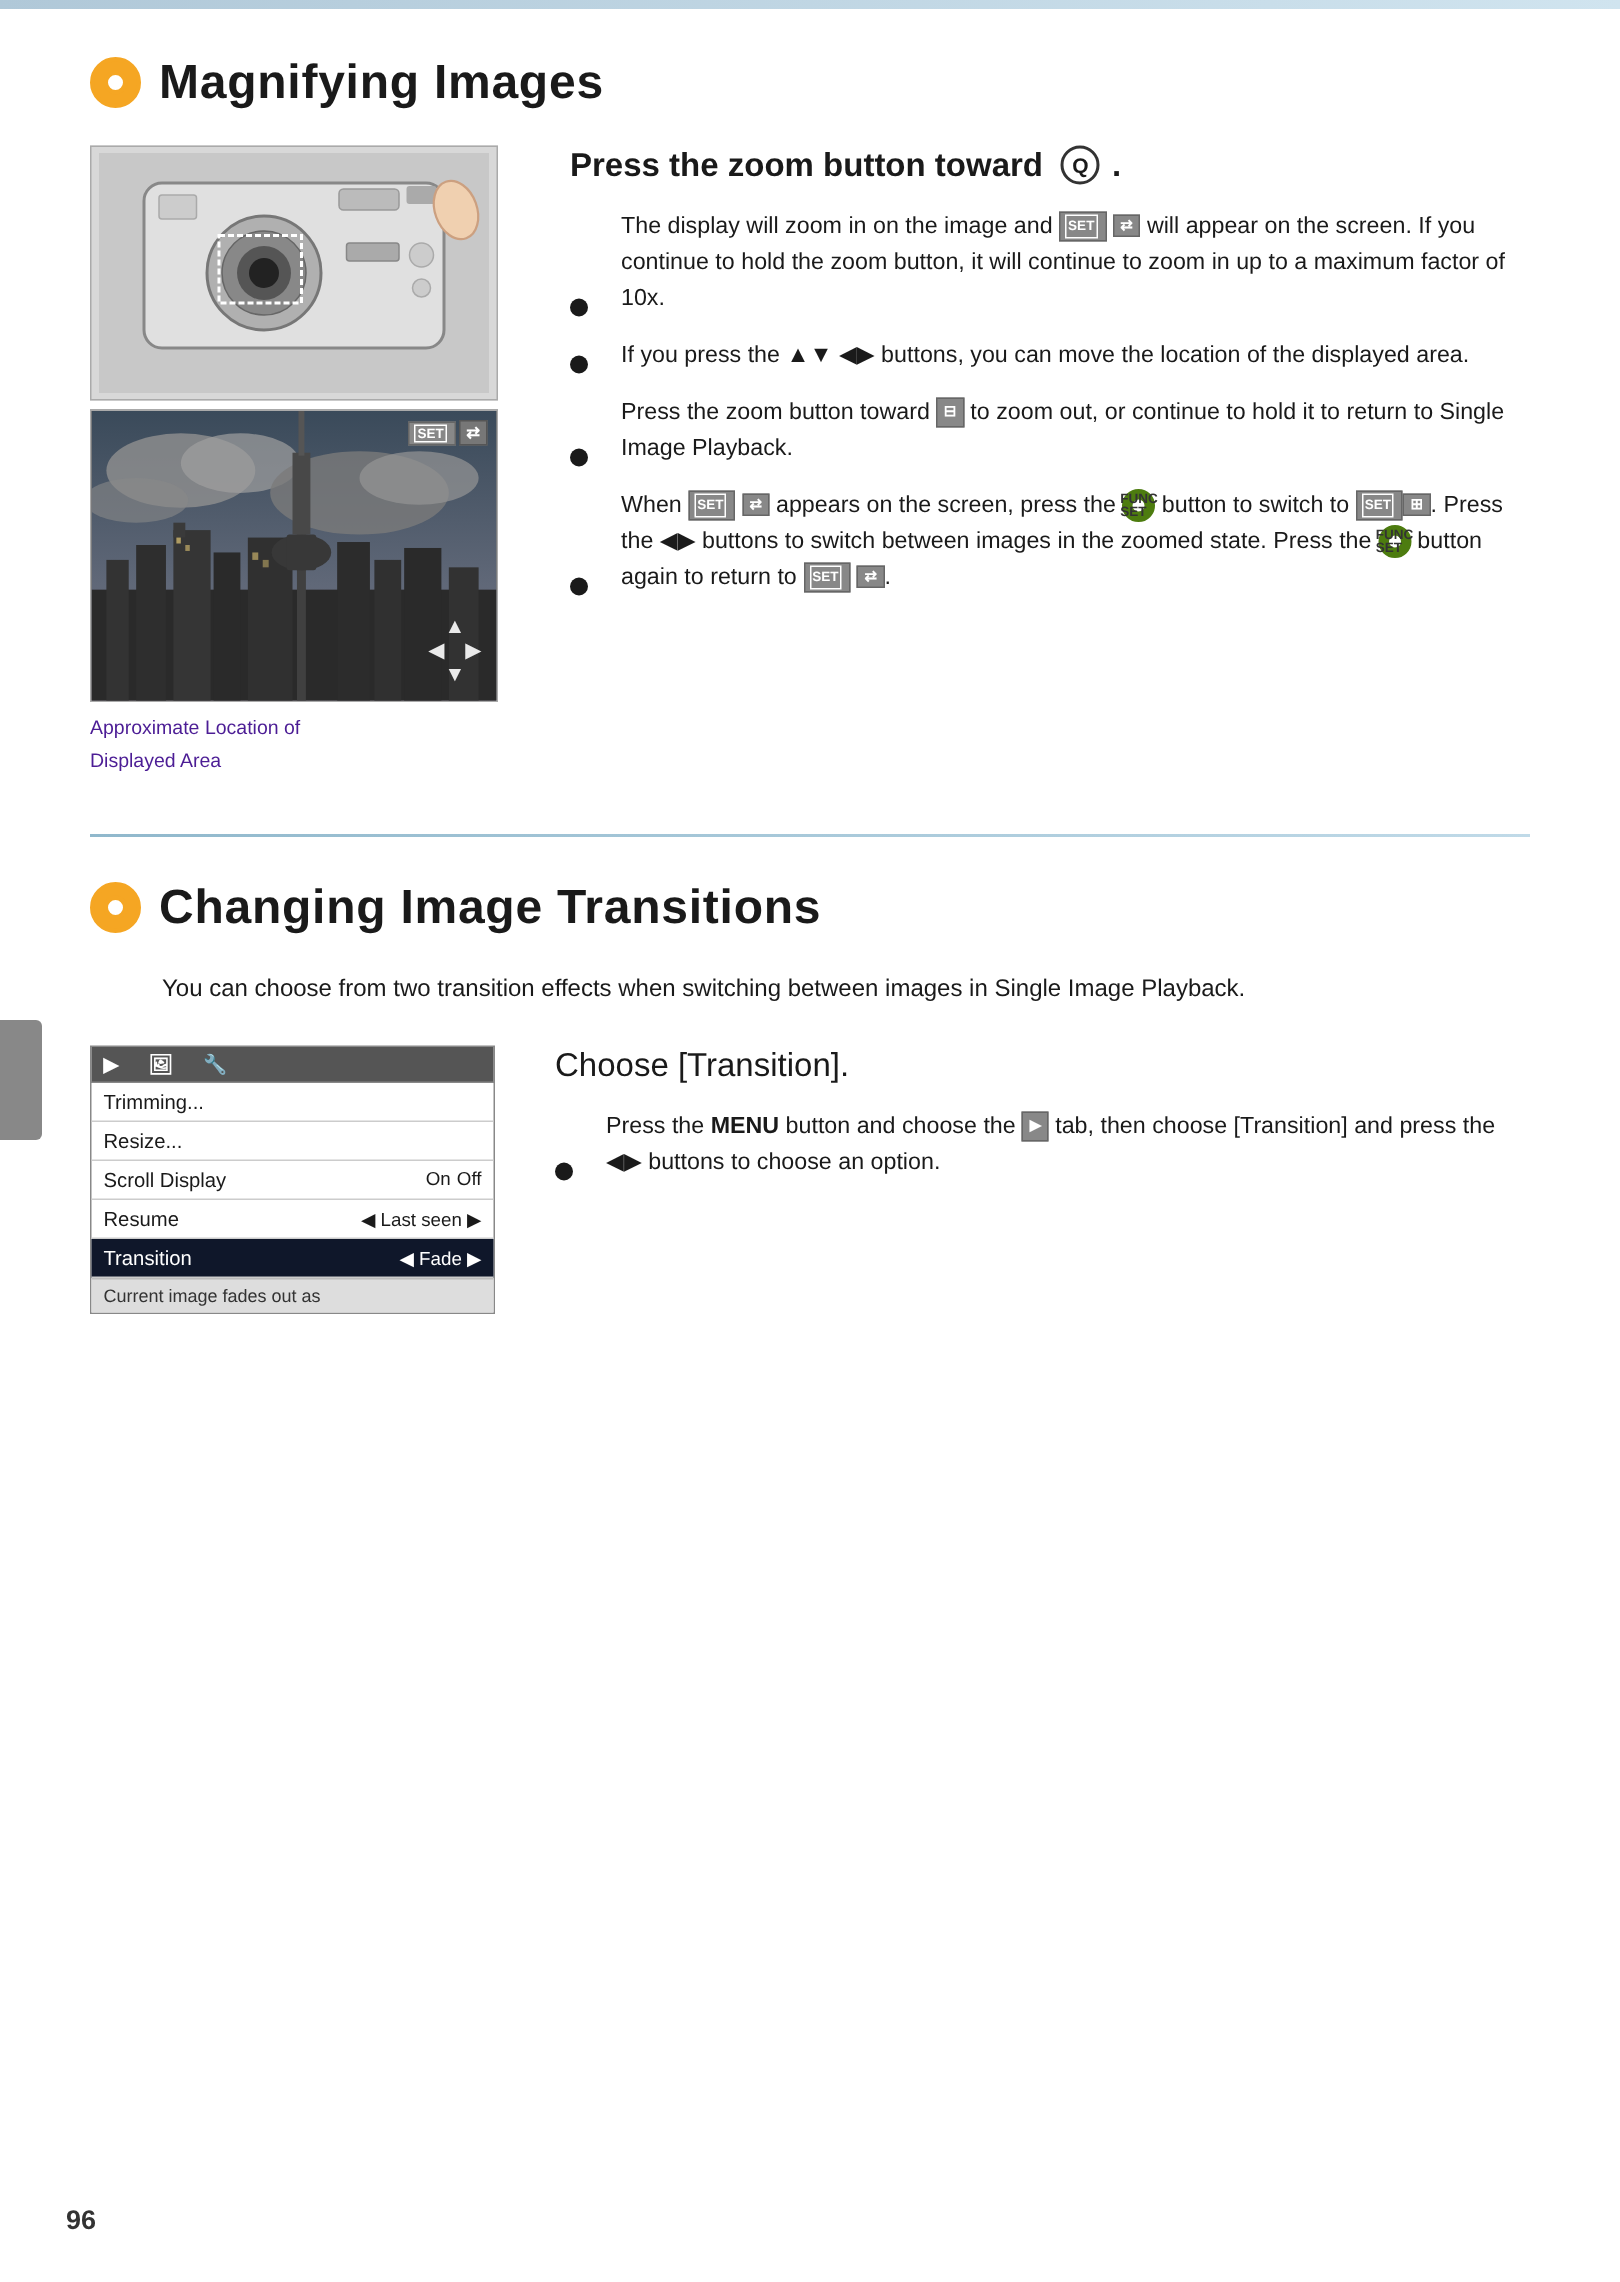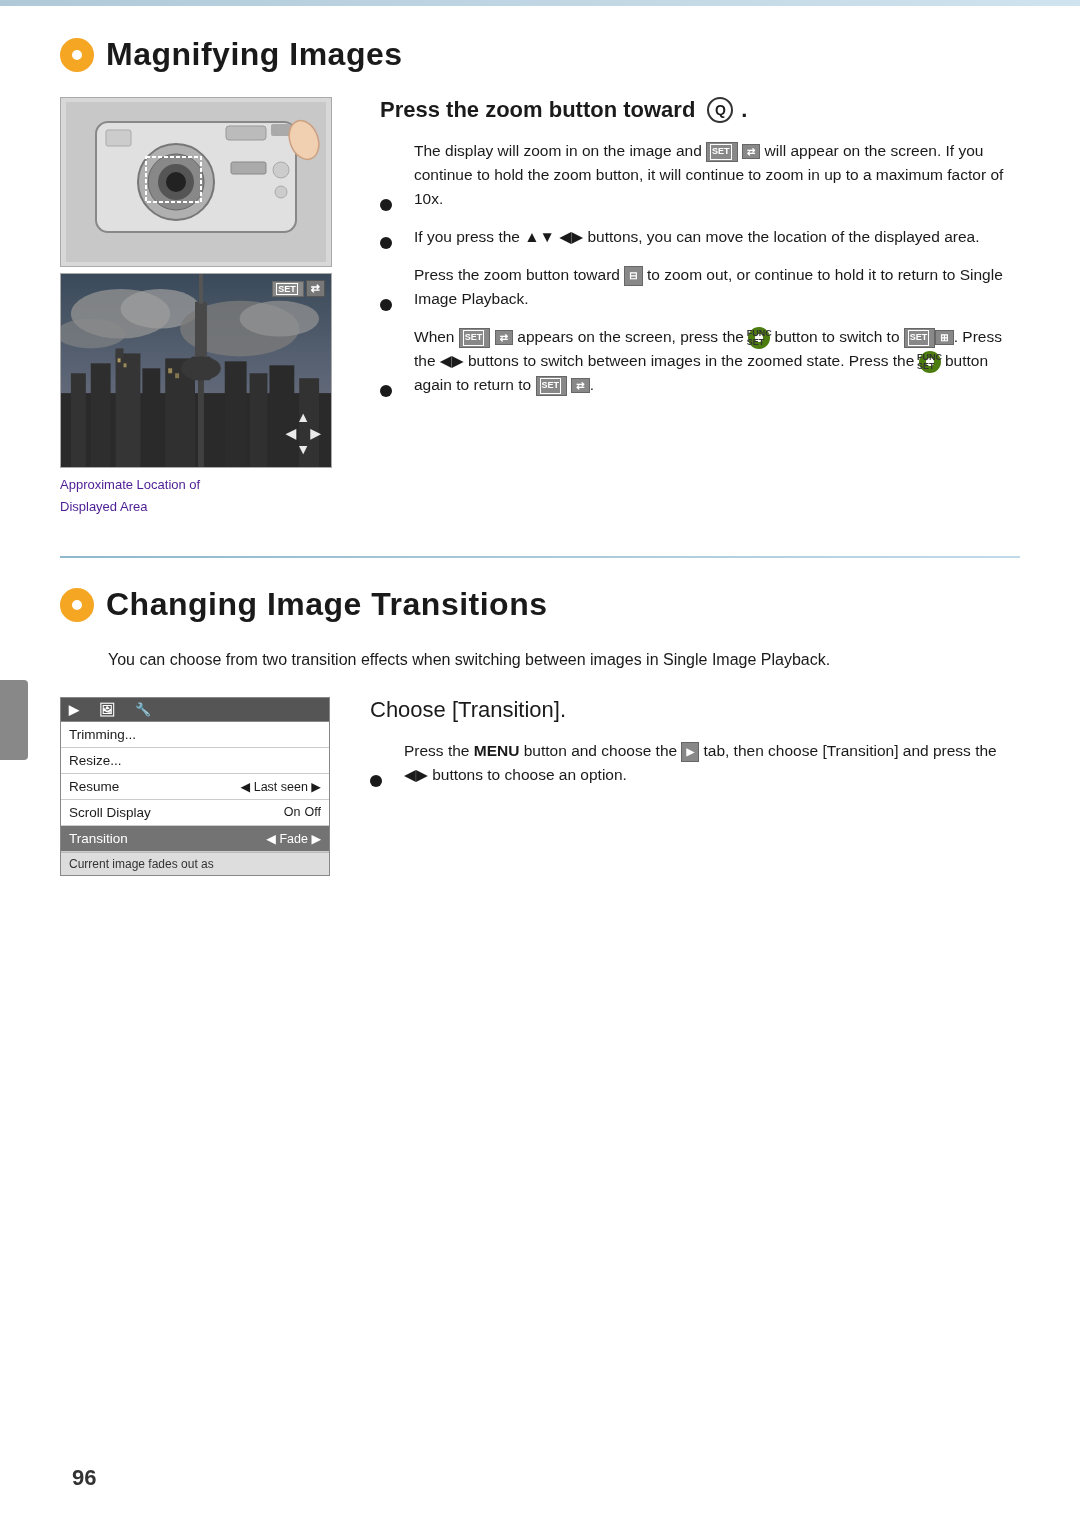--- a/index.html
+++ b/index.html
@@ -272,21 +272,21 @@
       color: #1a1a1a;
       font-size: 13.5px;
       justify-content: flex-end;
     }
 
     .menu-row:last-child {
       border-bottom: none;
     }
 
     .menu-row.highlighted {
-      background: #737373;
+      background: #0f172a;
       color: #fff;
     }
 
     .menu-row-label {
       flex: 1;
     }
 
     .menu-row-value {
       font-size: 12.5px;
       display: flex;
@@ -313,22 +313,22 @@
     .choose-title {
       font-size: 22px;
       font-weight: 400;
       margin-bottom: 16px;
     }
 
     
     .page-number {
       position: absolute;
       bottom: 30px;
-      left: 72px;
-      font-size: 22px;
+      left: 44px;
+      font-size: 18px;
       color: #333;
       font-weight: bold;
     }
 
     
     .sky-clouds {
       position: absolute;
       top: 0; left: 0; right: 0; bottom: 0;
     }
 
@@ -517,29 +517,29 @@
           <span class="menu-header-item">🔧</span>
         </div>
 
         <div class="menu-row">
           <span class="menu-row-label">Trimming...</span>
         </div>
         <div class="menu-row">
           <span class="menu-row-label">Resize...</span>
         </div>
         <div class="menu-row">
-          <span class="menu-row-label">Resume</span>
-          <span class="menu-row-value">◀ Last seen ▶</span>
-        </div>
-        <div class="menu-row">
           <span class="menu-row-label">Scroll Display</span>
           <span class="menu-row-value">
             <span class="on-text">On</span>
             <span class="off-text">Off</span>
           </span>
+        </div>
+        <div class="menu-row">
+          <span class="menu-row-label">Resume</span>
+          <span class="menu-row-value">◀ Last seen ▶</span>
         </div>
         <div class="menu-row highlighted">
           <span class="menu-row-label">Transition</span>
           <span class="menu-row-value">◀ Fade ▶</span>
         </div>
 
         <div class="menu-caption">Current image fades out as</div>
       </div>
     </div>
 

